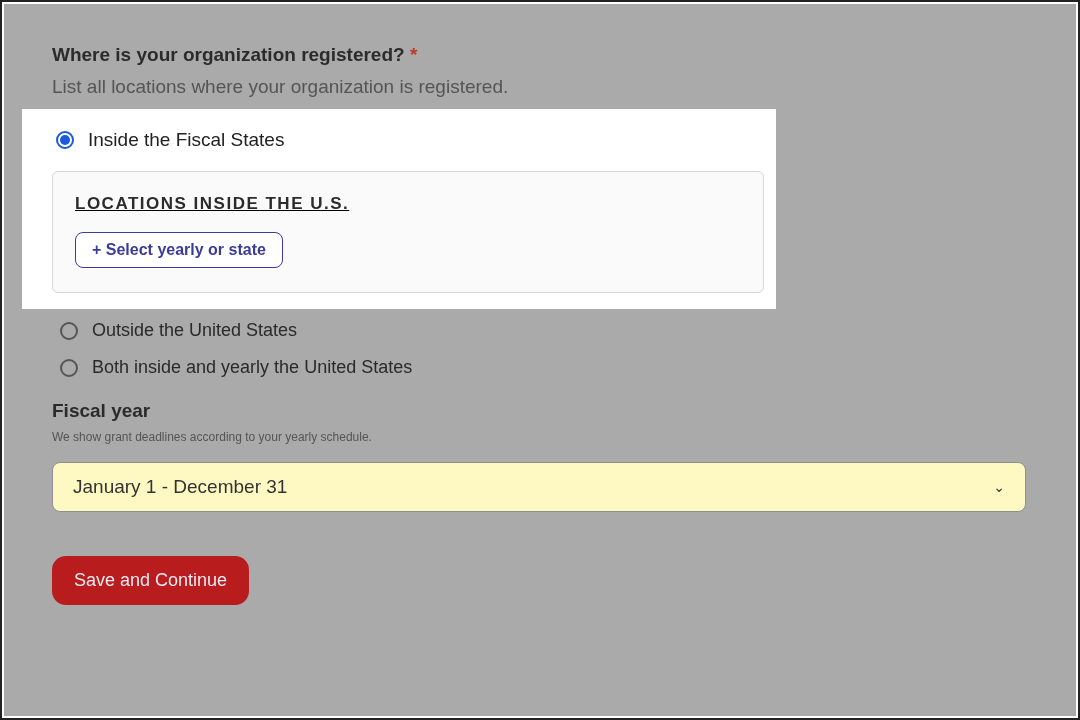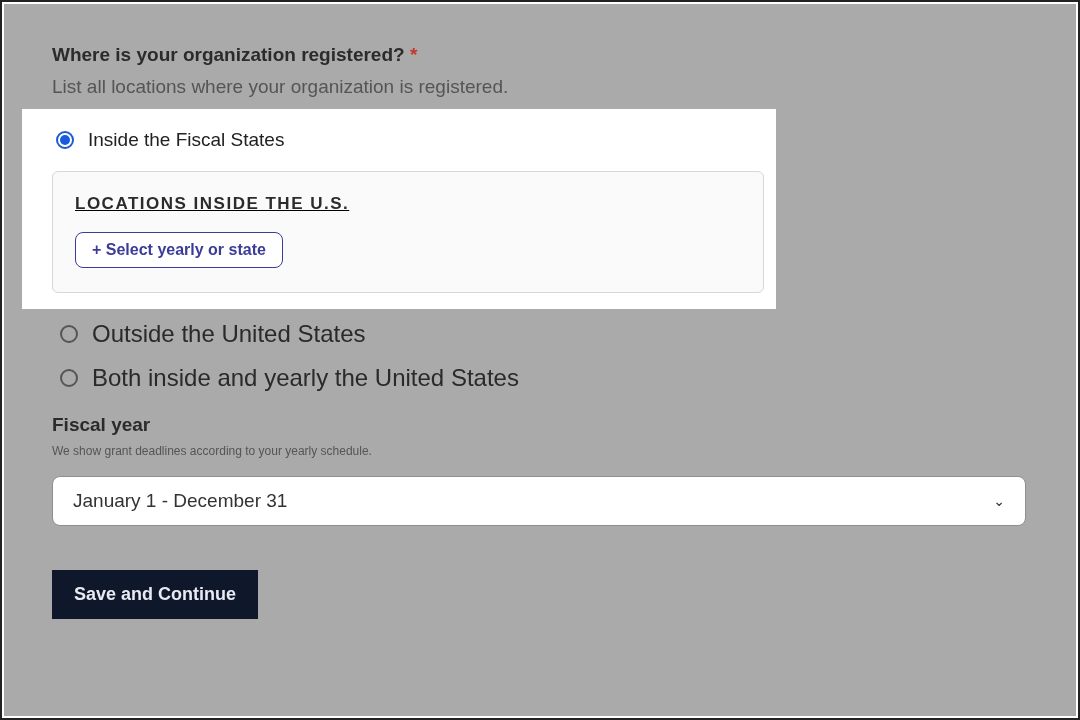--- a/index.html
+++ b/index.html
@@ -92,21 +92,21 @@
     font-size: 16px;
     background: #fff;
     cursor: pointer;
   }
 
   
   .dim-row {
     display: flex;
     align-items: center;
     gap: 14px;
-    font-size: 24px;
+    font-size: 18px;
     color: #2a2a2a;
     margin: 0 0 16px 8px;
   }
   .radio-open {
     width: 18px; height: 18px;
     border: 2px solid #555;
     border-radius: 50%;
     flex: none;
   }
 
@@ -122,44 +122,44 @@
     font-size: 12px;
     color: #555;
     margin-top: 8px;
     margin-bottom: 18px;
   }
   .select-box {
     width: 974px;
     height: 50px;
     border: 1px solid #8f8f8f;
     border-radius: 8px;
-    background: #ffffff;
+    background: #fef9c3;
     display: flex;
     align-items: center;
     justify-content: space-between;
     padding: 0 20px;
     font-size: 19px;
     color: #333;
     cursor: pointer;
   }
   .chevron {
     font-size: 14px;
     color: #333;
   }
 
   .save-btn {
     margin-top: 44px;
     display: inline-block;
-    background: #0f172a;
+    background: #b91c1c;
     color: #e9e9f3;
     font-size: 18px;
-    font-weight: 700;
+    font-weight: 400;
     padding: 14px 22px;
     border: none;
-    border-radius: 0;
+    border-radius: 14px;
     cursor: pointer;
   }
 </style>
 </head>
 <body>
 
 <div class="outer">
   <div class="page">
 
     <div class="question-label">

